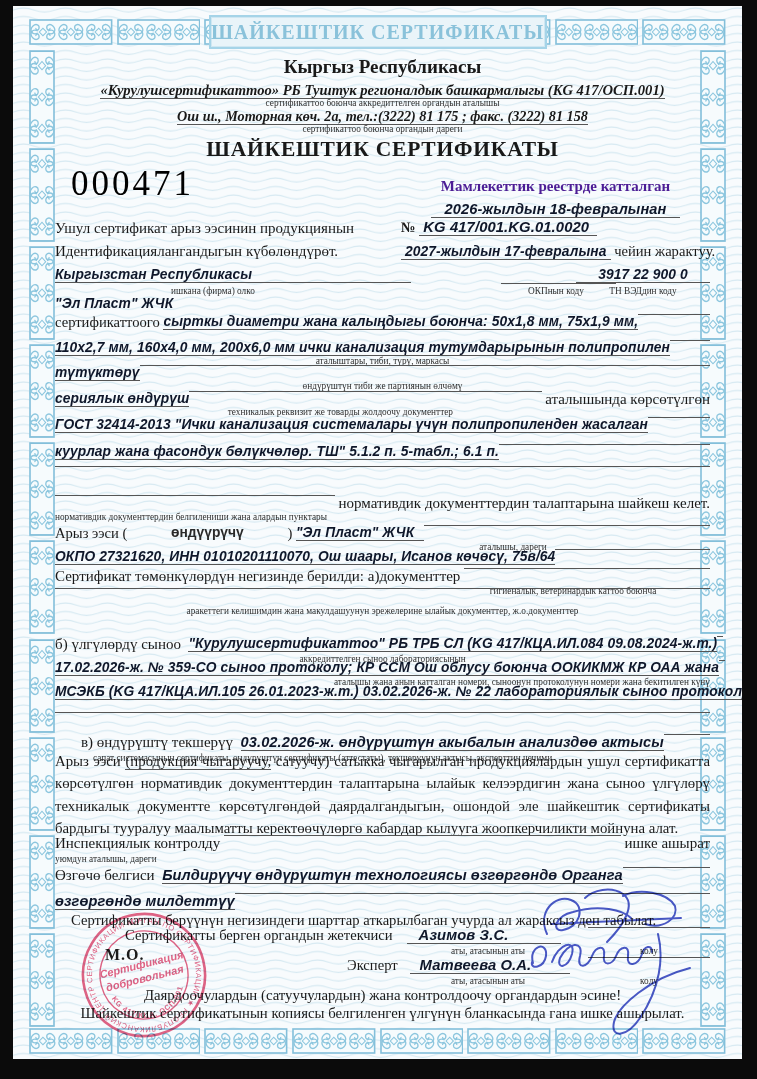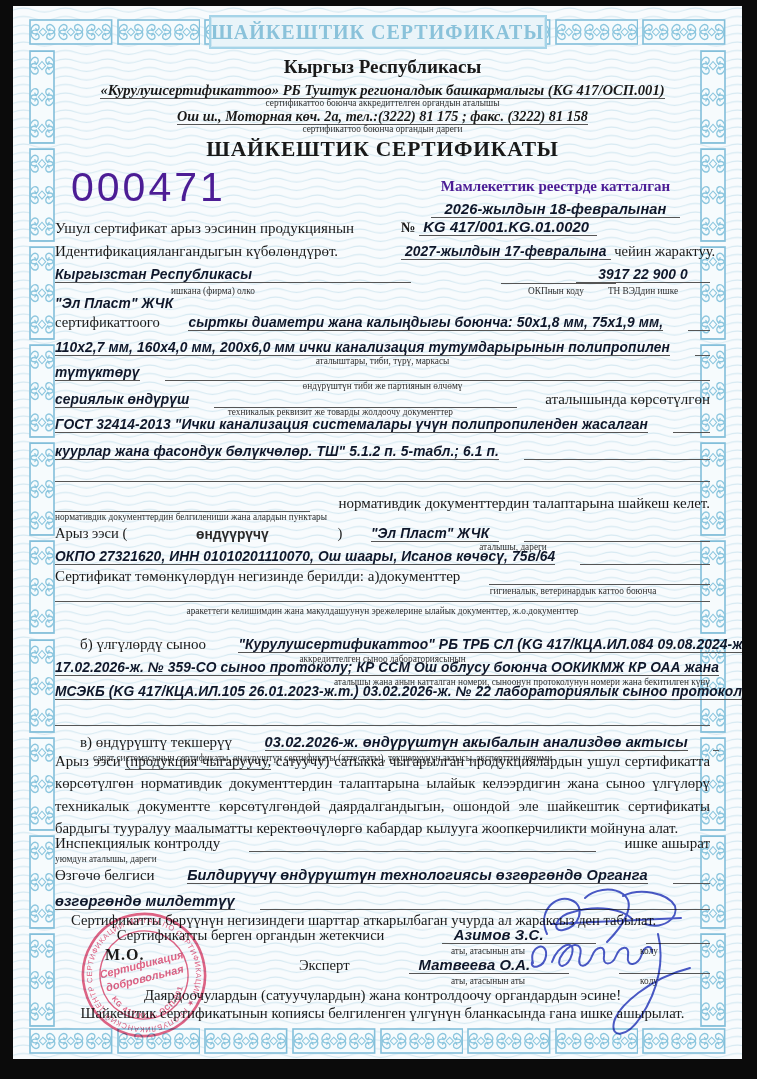--- a/index.html
+++ b/index.html
@@ -10,30 +10,30 @@
   .band.v{flex-direction:column;top:44px;bottom:32px;width:26px;}
   .tile{flex:1 1 auto;}
   .tile svg{display:block;width:100%;height:100%;}
   .orn-s{fill:none;stroke:#8cc6de;stroke-width:1.3;}
   .orn-f{fill:none;stroke:#8cc6de;stroke-width:1;}
   .orn-r{fill:#f6fbfd;stroke:#83bfda;stroke-width:1.6;}
   #banner-box{position:absolute;top:9px;left:50%;transform:translateX(-50%);width:334px;height:30px;line-height:30px;
     background:#e9f4f9;border:2px solid #a5d4e8;box-shadow:inset 0 0 0 1px #cfe7f2;text-align:center;z-index:2;
     font-family:"Liberation Serif",serif;font-weight:bold;font-size:20px;color:#8ac2da;letter-spacing:1px;white-space:nowrap;}
   .r{position:absolute;left:42px;right:32px;white-space:nowrap;font-family:"Liberation Serif",serif;font-size:14.6px;color:#191919;z-index:3;}
-  .fx{display:flex;align-items:flex-end;gap:25px;}
+  .fx{display:flex;align-items:flex-start;}
   .sp{white-space:pre;}
   .v{font-family:"Liberation Sans",sans-serif;font-style:italic;font-weight:700;font-size:13.8px;color:#0f172a;letter-spacing:.1px;}
   .vb{font-family:"Liberation Sans",sans-serif;font-weight:700;font-size:13.8px;color:#2a2a2a;}
   .u{border-bottom:1.2px solid #555;}
   .fill{flex:1 1 auto;border-bottom:1.2px solid #555;min-width:6px;}
   .lbl{position:absolute;font-family:"Liberation Serif",serif;font-size:9.3px;color:#2f2f2f;white-space:nowrap;z-index:3;}
   .ctr{text-align:center;}
   .bold{font-weight:bold;}
-  #serial{position:absolute;left:58px;top:158px;font-family:Liberation Sans, sans-serif;font-size:41px;color:#4c1d95;letter-spacing:3px;z-index:3;}
+  #serial{position:absolute;left:58px;top:158px;font-family:Liberation Serif, serif;font-size:35px;color:#000000;letter-spacing:3px;z-index:3;}
   #para{position:absolute;left:42px;right:32px;top:744px;font-family:"Liberation Serif",serif;font-size:14.8px;line-height:22.4px;
     text-align:justify;color:#191919;z-index:3;}
   #stamp{position:absolute;left:46px;top:890px;z-index:5;mix-blend-mode:multiply;opacity:.85;}
   .sig{position:absolute;z-index:5;mix-blend-mode:multiply;}
   #mo{position:absolute;left:92px;top:940px;font-family:"Liberation Serif",serif;font-weight:bold;font-size:16px;letter-spacing:1px;color:#1b1b1b;z-index:3;}
 </style>
 </head>
 <body>
 
 <div id="page">
@@ -1025,21 +1025,21 @@
 
   <div class="r" style="top:260px">
     <span class="v u" style="display:inline-block;width:356px">Кыргызстан Республикасы</span>
   </div>
   <div class="r" style="top:260px;left:488px;width:115px"><span class="u" style="display:inline-block;width:115px">&nbsp;</span></div>
   <div class="r" style="top:260px;left:563px;right:32px;text-align:right">
     <span class="v u" style="display:inline-block;width:134px;text-align:center">3917 22 900 0</span>
   </div>
   <div class="lbl" style="left:80px;width:240px;top:280px;text-align:center">ишкана (фирма) олко</div>
   <div class="lbl" style="left:468px;width:150px;top:280px;text-align:center">ОКПнын коду</div>
-  <div class="lbl" style="left:563px;right:32px;top:280px;text-align:center">ТН ВЭДдин ишке</div>
+  <div class="lbl" style="left:563px;right:32px;top:280px;text-align:center">ТН ВЭДдин коду</div>
   <div class="r" style="top:289px">
     <span class="v">"Эл Пласт" ЖЧК</span>
   </div>
 
   <div class="r fx" style="top:308px">
     <span class="sp">сертификаттоого </span>
     <span class="v u">сырткы диаметри жана калыңдыгы боюнча: 50х1,8 мм, 75х1,9 мм,</span>
     <span class="fill"></span>
   </div>
   <div class="r fx" style="top:334px">

